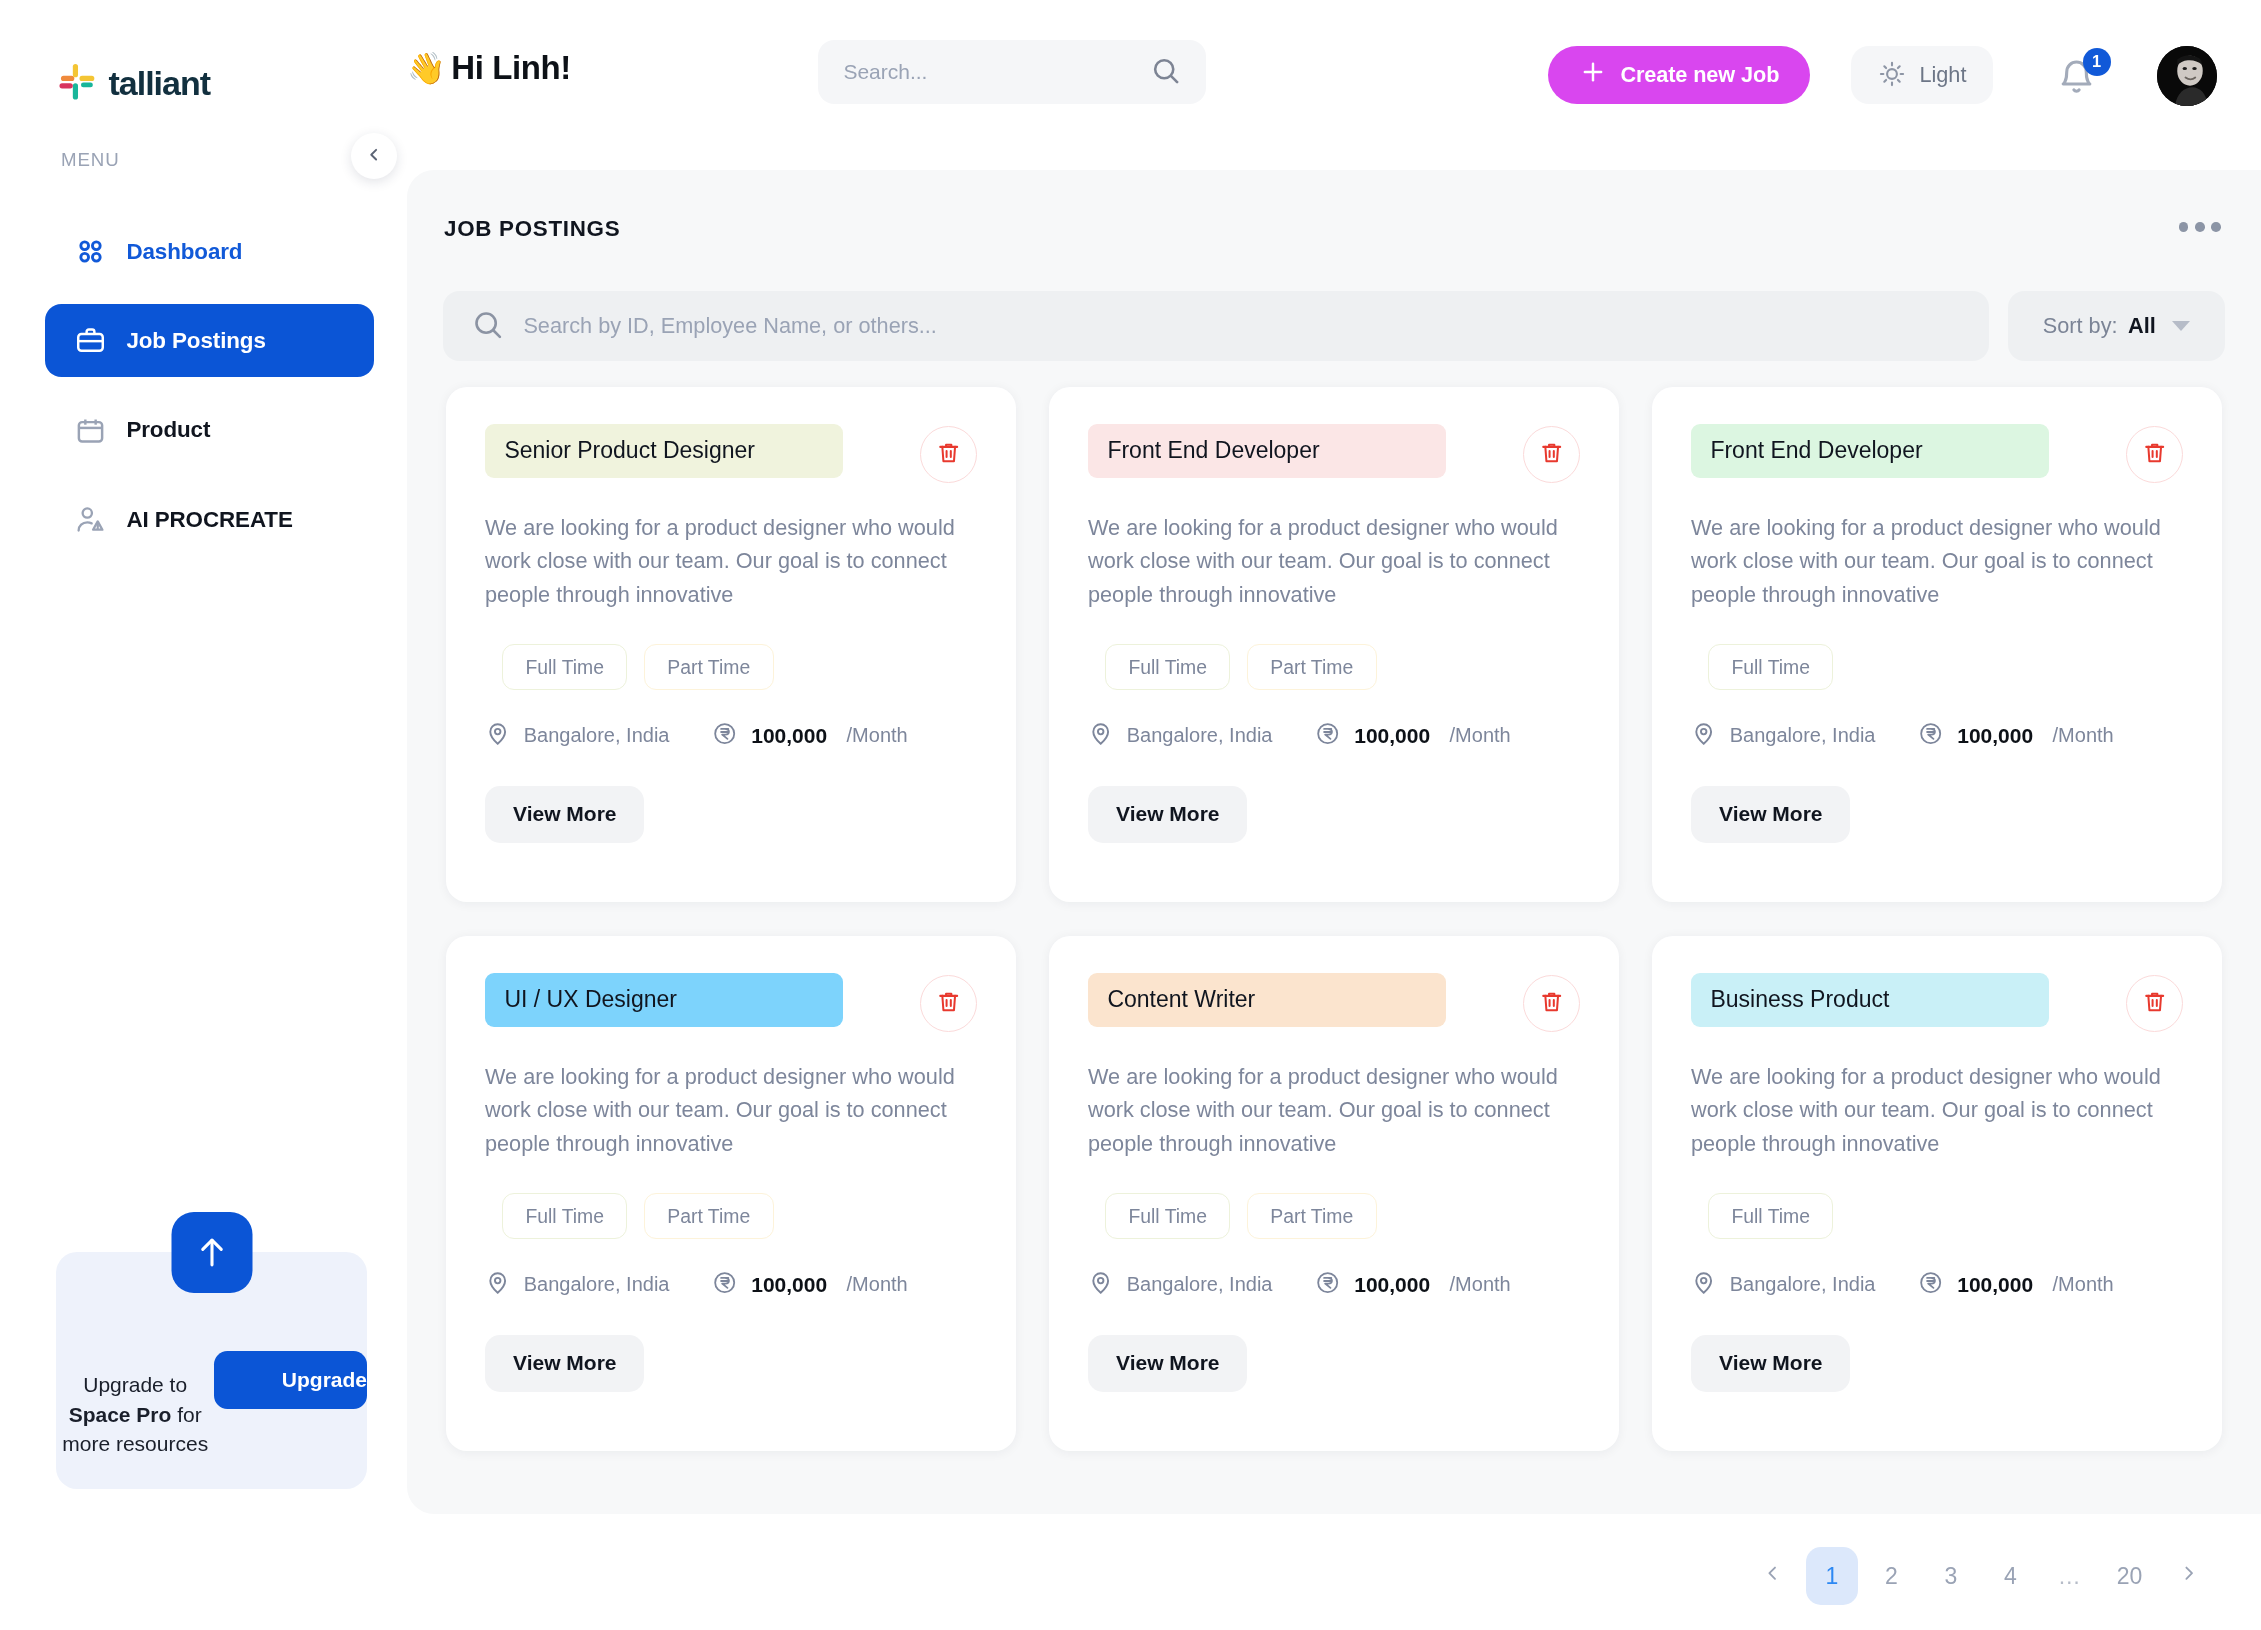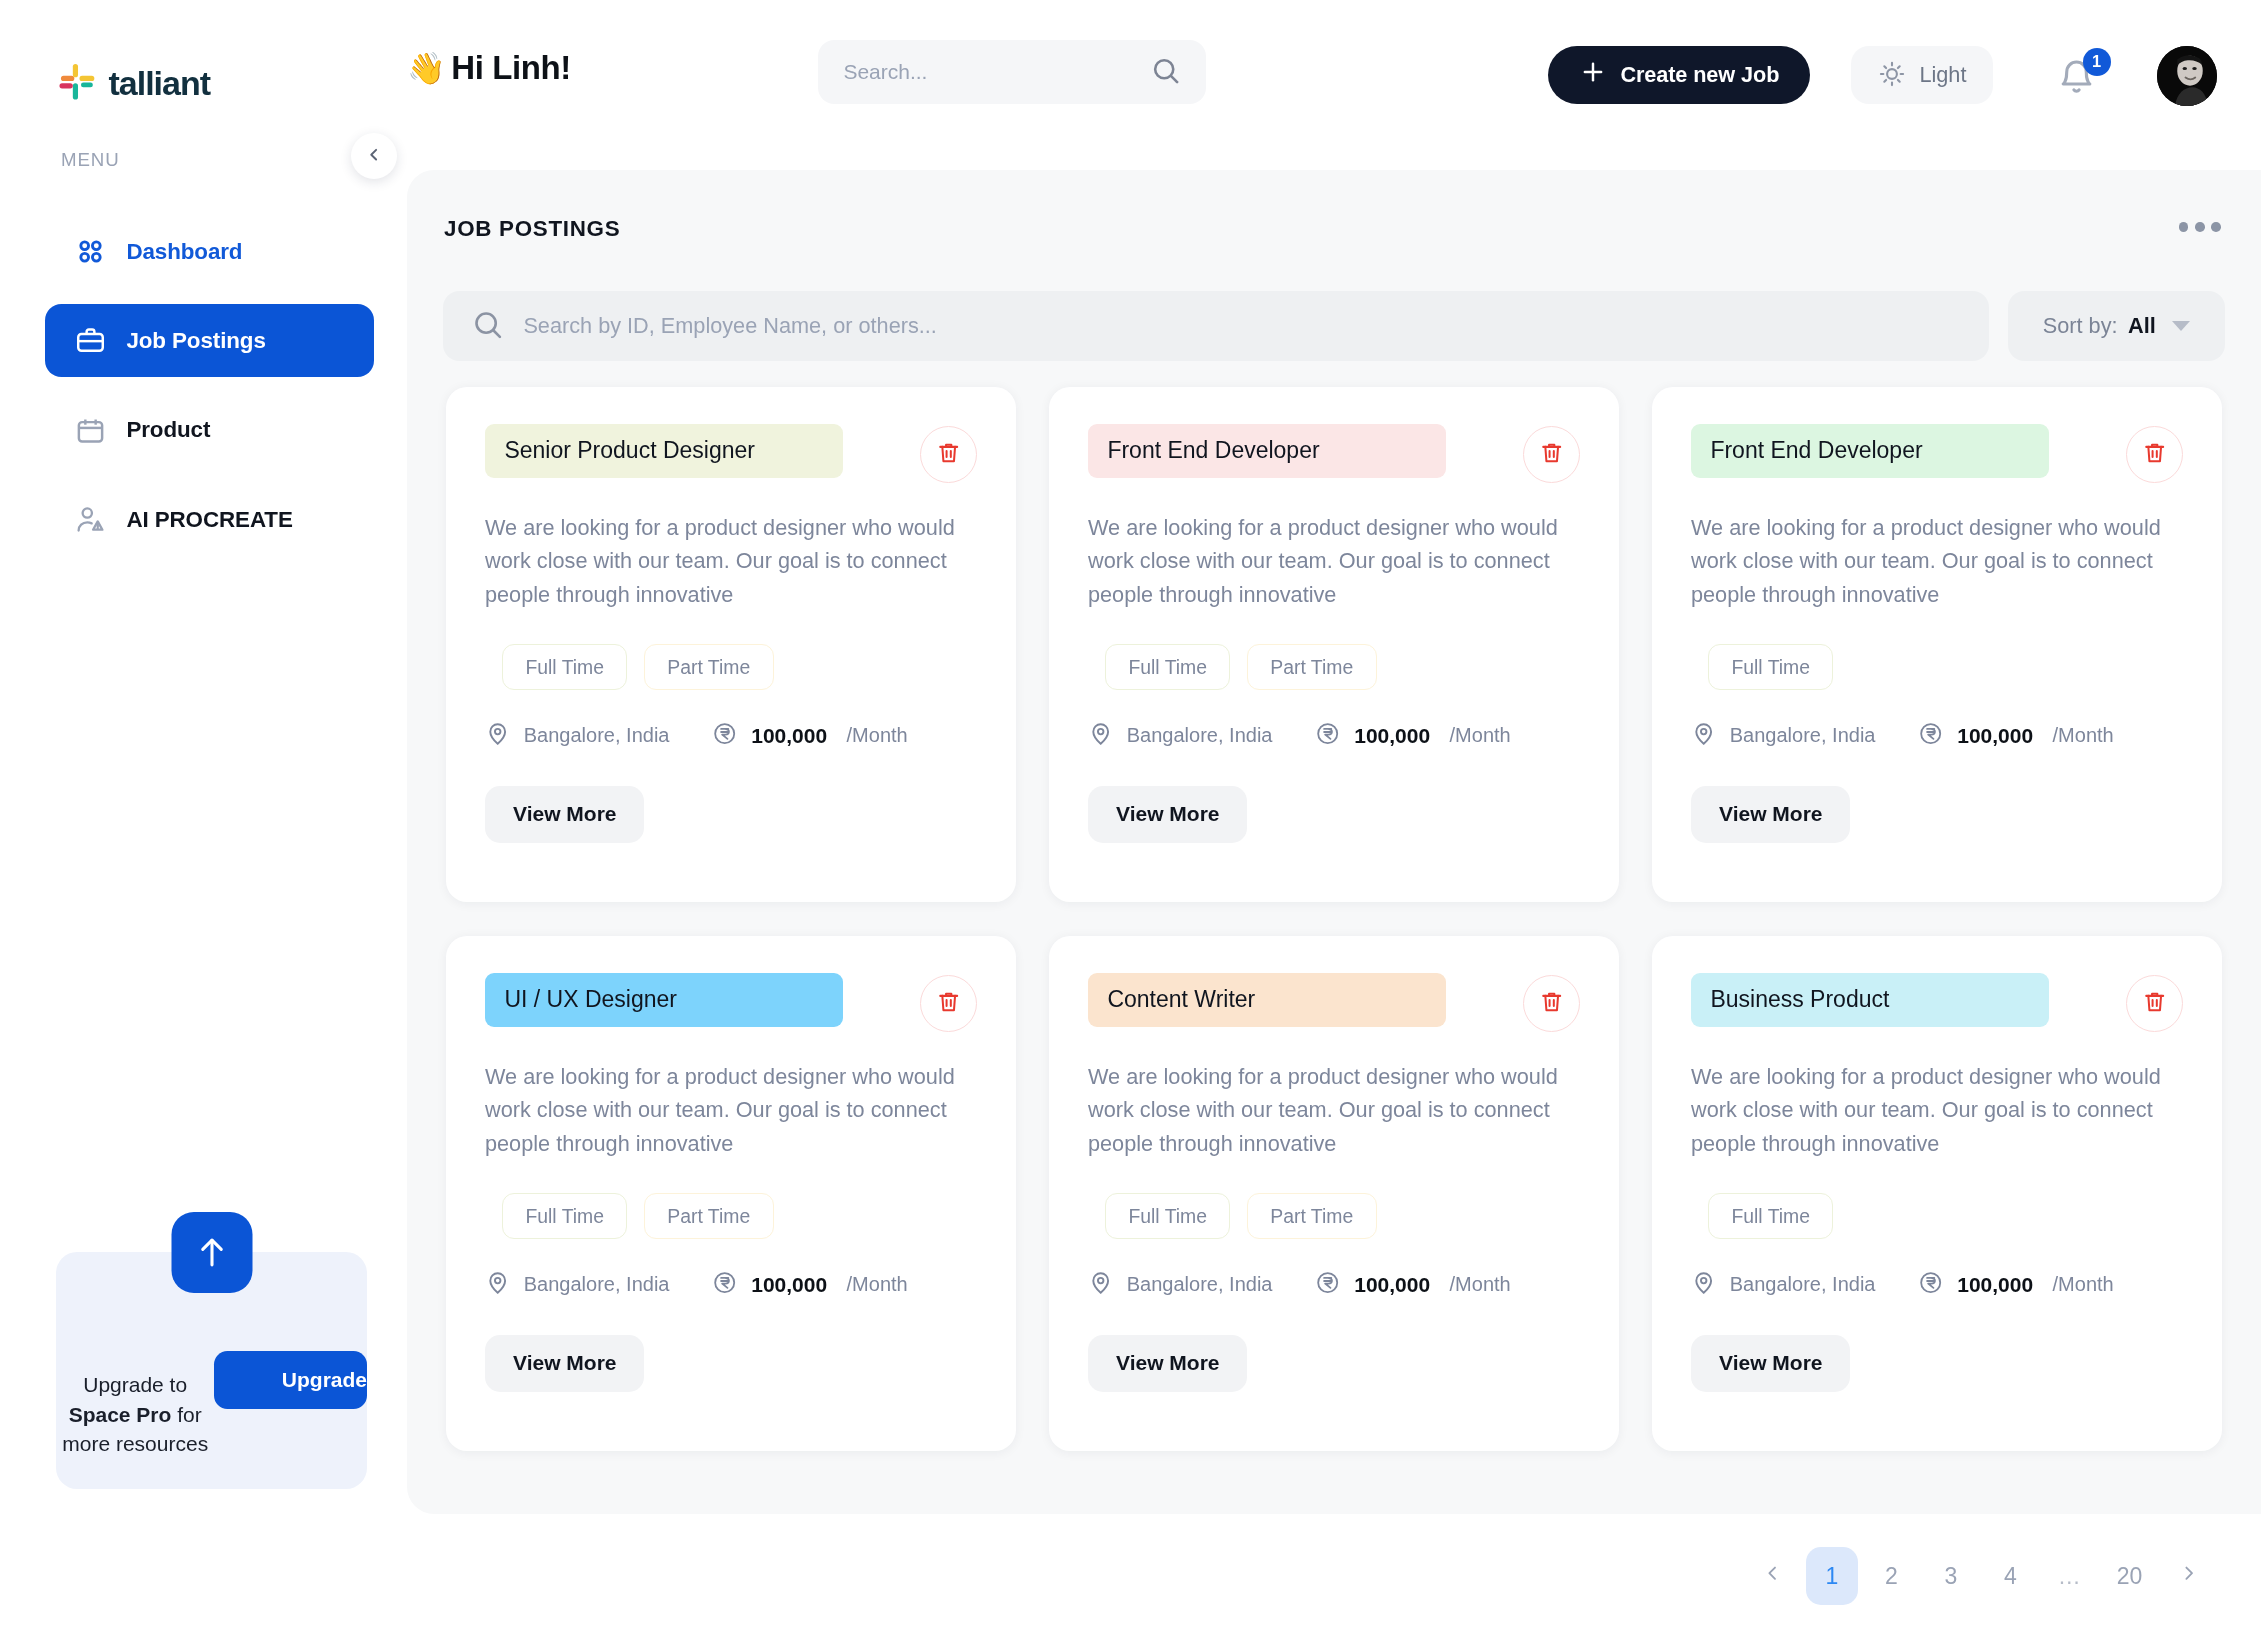--- a/index.html
+++ b/index.html
@@ -86,21 +86,21 @@
   }
   .top-search input {
     flex: 1; border: none; outline: none; background: transparent;
     font-family: inherit; font-size: 21px; color: #2b3240;
   }
   .top-search input::placeholder { color: #9aa3b5; }
 
   .create-btn {
     position: absolute; left: 1548px; top: 46px;
     height: 58px; padding: 0 31px; border: none; border-radius: 30px;
-    background: #0f172a; color: #fff; font-family: inherit;
+    background: #d946ef; color: #fff; font-family: inherit;
     font-size: 21.7px; font-weight: 700; cursor: pointer;
     display: flex; align-items: center; gap: 13.4px; letter-spacing:-0.1px;
   }
   .light-toggle {
     position: absolute; left: 1851px; top: 46px;
     height: 58px; padding: 0 27px; border-radius: 18px; background: #f5f6f8;
     display: flex; align-items: center; gap: 13.4px; cursor: pointer;
   }
   .light-toggle .lbl { font-size: 21.7px; color: #6d7687; font-weight:400;}
 

